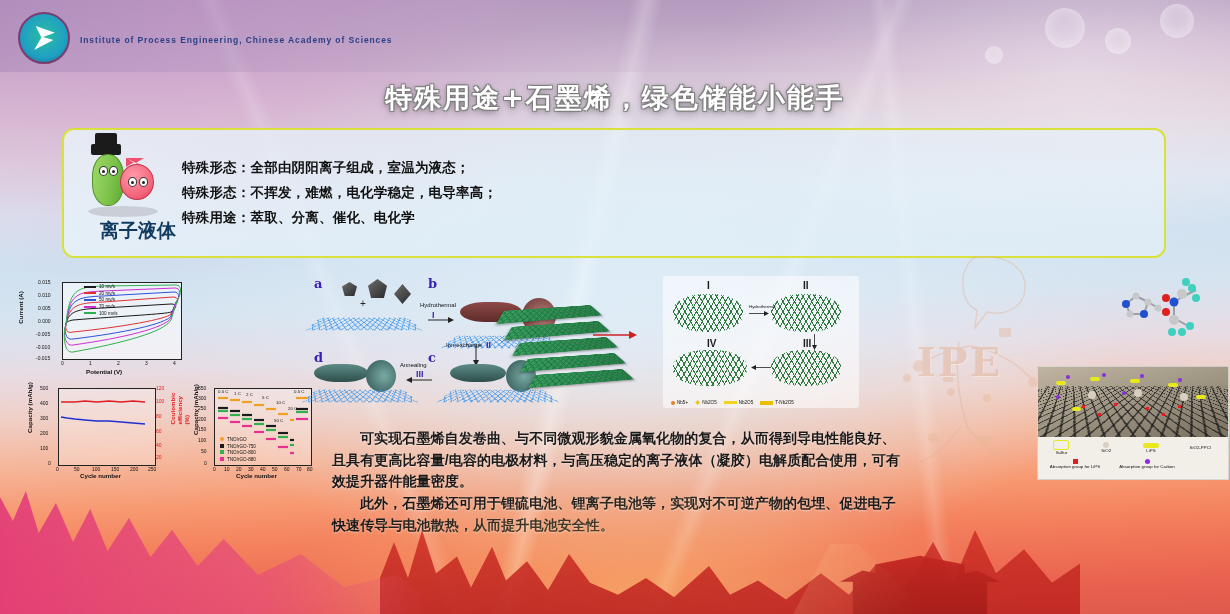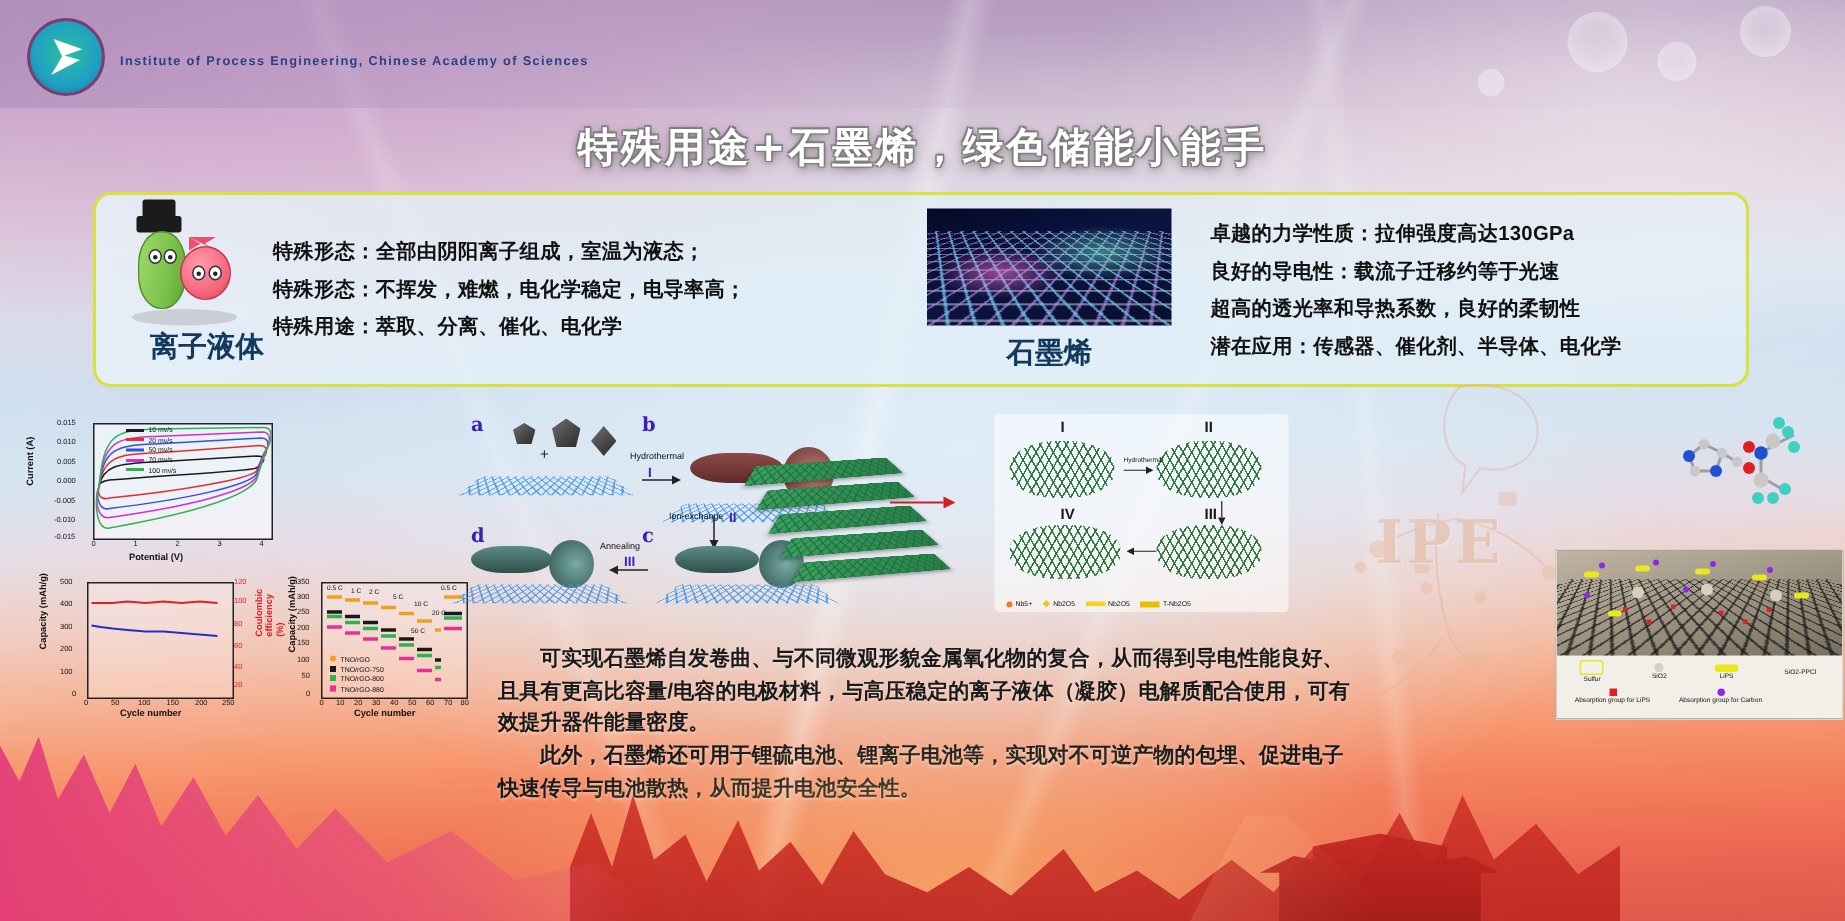--- a/index.html
+++ b/index.html
@@ -226,34 +226,21 @@
       <div class="m-shadow"></div>
       <div class="m-label">离子液体</div>
     </div>
 
     <div class="il-lines">
       <div>特殊形态：全部由阴阳离子组成，室温为液态；</div>
       <div>特殊形态：不挥发，难燃，电化学稳定，电导率高；</div>
       <div>特殊用途：萃取、分离、催化、电化学</div>
     </div>
 
-    <div class="graphene-box">
-      <div class="gr-img">
-        <div class="gr-mesh"></div>
-          <div class="gr-glow"></div>
-      </div>
-      <div class="gr-label">石墨烯</div>
-    </div>
-
-    <div class="gr-lines">
-      <div>卓越的力学性质：拉伸强度高达130GPa</div>
-      <div>良好的导电性：载流子迁移约等于光速</div>
-      <div>超高的透光率和导热系数，良好的柔韧性</div>
-      <div>潜在应用：传感器、催化剂、半导体、电化学</div>
-    </div>
+
   </div>
 
   <div class="fig" id="cv">
     <div class="chartbox">
       <div class="plot" style="left:42px;top:6px;width:118px;height:76px;">
         <svg width="118" height="76" viewBox="0 0 118 76">
           <path d="M3,41 C6,28 14,26 40,25 L108,21 C114,21 114,24 110,27 L108,29 C104,31 60,33 10,37 C4,38 3,40 3,41 Z" fill="none" stroke="#1a1a1a" stroke-width="1"></path>
           <path d="M3,42 C6,22 14,20 40,19 L110,14 C116,14 116,19 111,24 L108,31 C104,36 60,44 10,49 C3,51 2,45 3,42 Z" fill="none" stroke="#e03030" stroke-width="1"></path>
           <path d="M3,42 C6,16 14,14 40,13 L111,9 C117,9 117,15 112,21 L108,33 C103,41 60,50 10,56 C2,58 1,46 3,42 Z" fill="none" stroke="#3050dd" stroke-width="1"></path>
           <path d="M3,42 C6,11 14,9 40,8 L112,5 C118,5 118,12 113,19 L108,35 C102,45 60,55 10,62 C1,64 0,47 3,42 Z" fill="none" stroke="#d030d0" stroke-width="1"></path>

